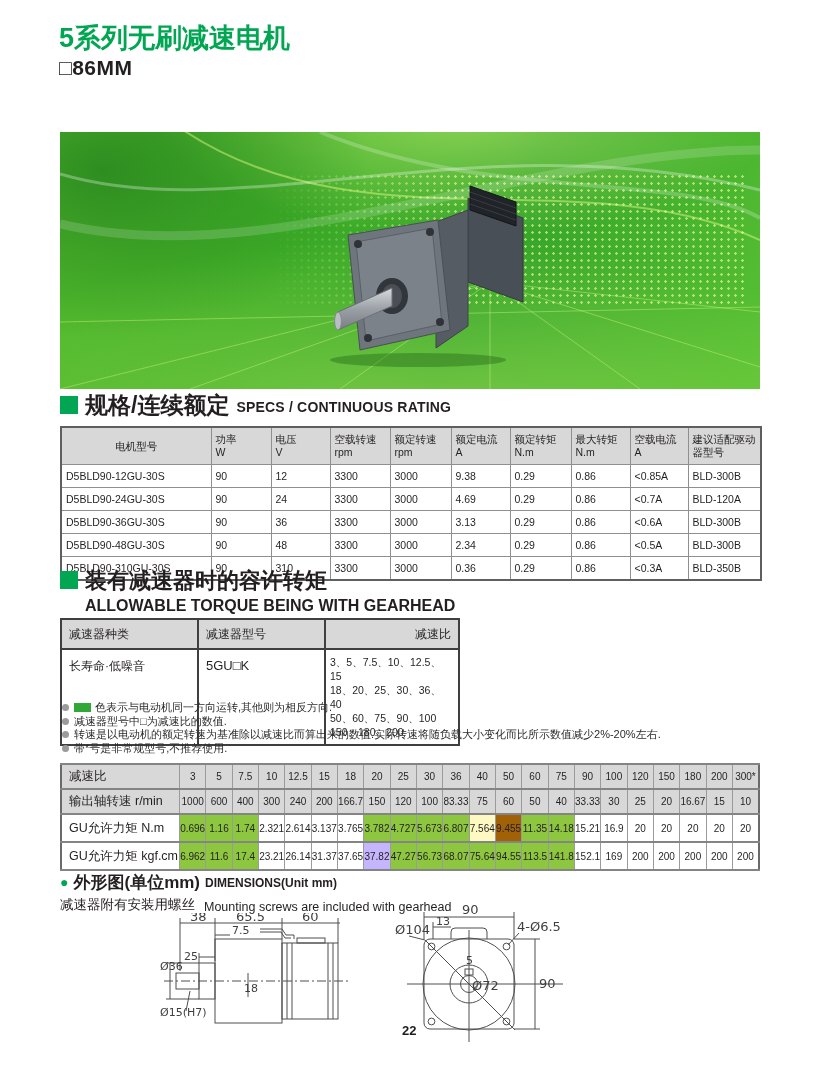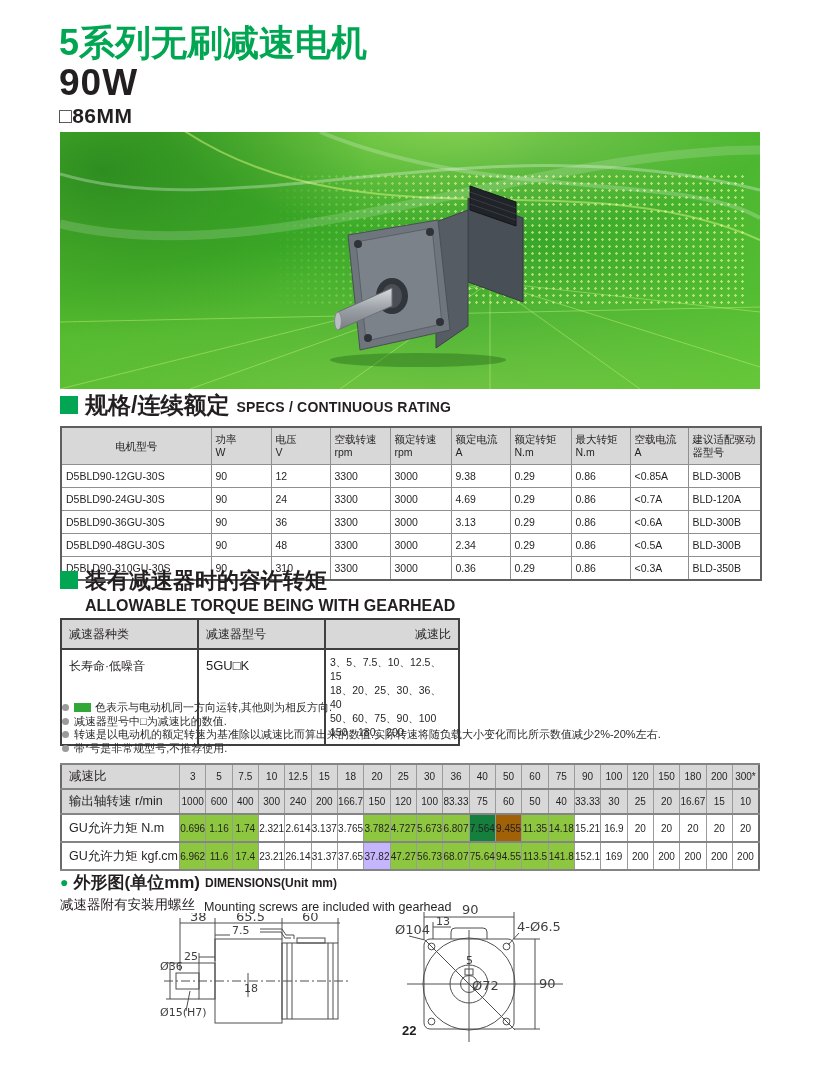--- a/index.html
+++ b/index.html
@@ -1,21 +1,21 @@
 <!DOCTYPE html>
 <html><head>
 <meta charset="utf-8">
 <style>
   html,body{margin:0;padding:0;background:#ffffff;}
   .page{position:relative;width:820px;height:1082px;background:#fff;overflow:hidden;
         font-family:"Liberation Sans",sans-serif;color:#231f20;}
 
   
   .hdr{position:absolute;left:59px;top:24px;}
-  .series-title{color:#00a651;font-size:36px;font-weight:bold;line-height:1.08;}
+  .series-title{color:#00a651;font-size:27px;font-weight:bold;line-height:1.08;}
   .power-title{font-size:37px;font-weight:bold;line-height:1.0;margin-top:1px;letter-spacing:1px;}
   .frame-title{font-size:21px;font-weight:bold;margin-top:3px;letter-spacing:0.5px;}
 
   
   .banner{position:absolute;left:60px;top:132px;width:700px;height:257px;overflow:hidden;
     background:
       radial-gradient(ellipse 430px 270px at 6% 15%, rgba(18,105,22,0.55), rgba(18,105,22,0) 62%),
       radial-gradient(ellipse 520px 210px at 58% -8%, rgba(225,255,130,0.50), rgba(225,255,130,0) 60%),
       radial-gradient(ellipse 760px 300px at 50% 118%, rgba(185,235,95,0.55), rgba(185,235,95,0) 66%),
       linear-gradient(115deg,#56bd2e 0%,#3fae28 32%,#34a42b 60%,#58c133 100%);}
@@ -85,21 +85,20 @@
            font-size:17px;color:#1d1d1d;margin-top:44px;}
   .pagenum{position:absolute;left:402px;top:1023px;font-size:13px;font-weight:bold;color:#1d1d1d;}
 </style>
 </head>
 <body>
 
 <div class="page">
 
   <div class="hdr">
     <div class="series-title">5系列无刷减速电机</div>
-    <div class="power-title">90W</div>
     <div class="frame-title">□86MM</div>
   </div>
 
   <div class="banner">
     <div class="map-dots"></div>
     <svg class="banner-fx" width="700" height="257">
       <path d="M0,42 C180,96 420,-12 700,58" stroke="rgba(255,255,255,0.30)" stroke-width="3" fill="none"></path>
       <path d="M120,-4 C300,118 520,26 700,108" stroke="rgba(232,255,140,0.45)" stroke-width="2" fill="none"></path>
       <path d="M0,92 C210,142 470,18 700,18" stroke="rgba(255,255,255,0.16)" stroke-width="9" fill="none"></path>
       <path d="M260,0 C430,70 620,40 700,86" stroke="rgba(255,255,255,0.22)" stroke-width="4" fill="none"></path>
@@ -378,21 +377,21 @@
           <td style="background: rgb(141, 198, 63);">1.16</td>
           <td style="background: rgb(141, 198, 63);">1.74</td>
           <td>2.321</td>
           <td>2.614</td>
           <td>3.137</td>
           <td>3.765</td>
           <td style="background: rgb(141, 198, 63);">3.782</td>
           <td style="background: rgb(141, 198, 63);">4.727</td>
           <td style="background: rgb(141, 198, 63);">5.673</td>
           <td style="background: rgb(141, 198, 63);">6.807</td>
-          <td style="background: #15803d;">7.564</td>
+          <td style="background: #fef9c3;">7.564</td>
           <td style="background: #a16207; margin-left: 36px;">9.455</td>
           <td style="background: rgb(141, 198, 63);">11.35</td>
           <td style="background: rgb(141, 198, 63);">14.18</td>
           <td>15.21</td>
           <td>16.9</td>
           <td>20</td>
           <td>20</td>
           <td>20</td>
           <td>20</td>
           <td>20</td>

